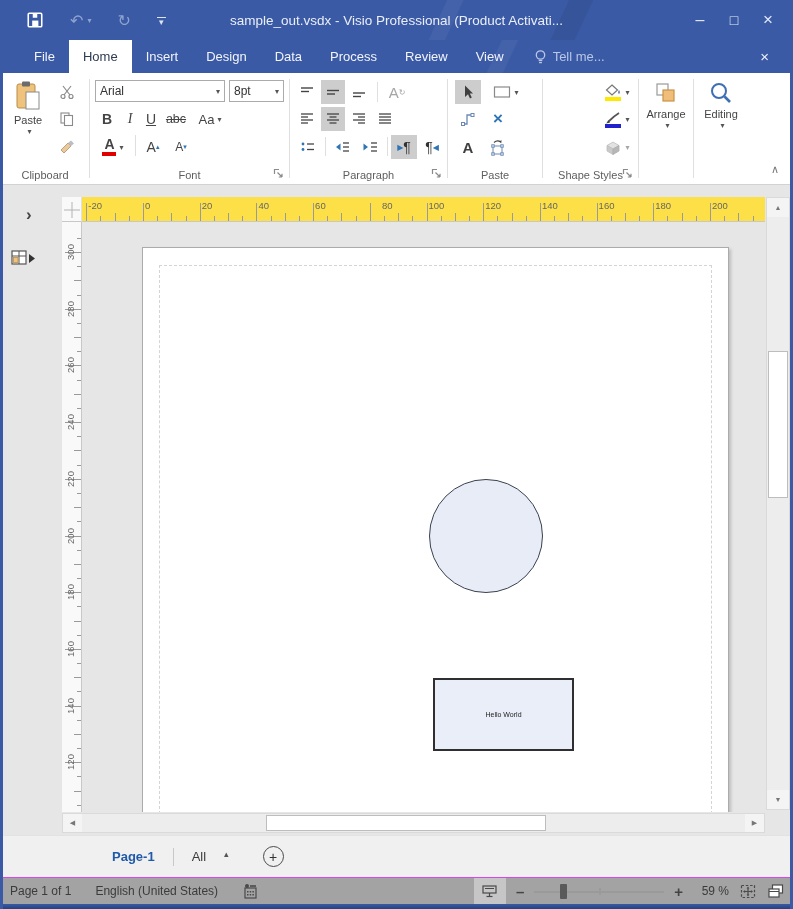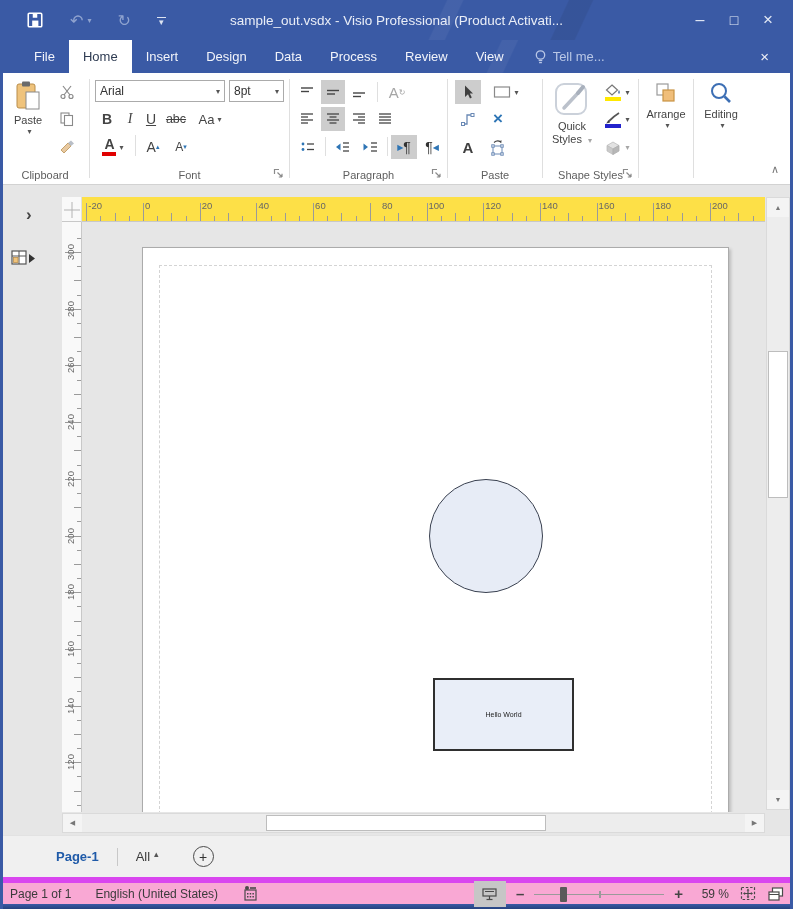--- a/index.html
+++ b/index.html
@@ -62,29 +62,29 @@
   .lstrip-exp{position:absolute;left:26px;top:20px;font-size:17px;font-weight:bold;color:#444}
   .lstrip-shapes{position:absolute;left:11px;top:64px}
 
   
   .vscroll{position:absolute;left:766px;top:12px;width:24px;height:613px;background:#EDEDED;border:1px solid #DADADA}
   .hscroll{position:absolute;left:62px;top:628px;width:703px;height:20px;background:#EDEDED;border:1px solid #DADADA}
   .sarrow{position:absolute;background:#F4F4F4;display:flex;align-items:center;justify-content:center;font-size:7px;color:#777}
   .sthumb{position:absolute;background:#FFFFFF;border:1px solid #BDBDBD}
 
   
-  .pagetabs{height:42px;background:#F0F0F0;display:flex;align-items:center;padding-left:56px;border-top:1px solid #E2E2E2}
+  .pagetabs{height:42px;background:#F0F0F0;display:flex;align-items:center;padding-left:112px;border-top:1px solid #E2E2E2}
   .ptab-active{font-size:13px;font-weight:bold;color:#1F5AA8}
   .ptab-div{width:1px;height:18px;background:#C8C8C8;margin:0 18px}
-  .ptab-all{font-size:13px;color:#3B3B3B;display:flex;gap:4px}
+  .ptab-all{font-size:13px;color:#3B3B3B;display:flex;gap:18px}
   .ptab-all .caret{font-size:9px;color:#555}
   .ptab-add{margin-left:34px;width:21px;height:21px;border:1.4px solid #4A4A4A;border-radius:50%;display:flex;align-items:center;justify-content:center;font-size:14px;color:#333;line-height:1}
 
   
-  .statusbar{height:27px;background:#f9a8d4;border-top:6px solid #d946ef;display:flex;align-items:center;font-size:12px;color:#3B3B3B}
+  .statusbar{height:27px;background:#a3a3a3;border-top:1px solid #d946ef;display:flex;align-items:center;font-size:12px;color:#3B3B3B}
   .st-left{display:flex;align-items:center;gap:24px;padding-left:10px}
   .st-right{margin-left:auto;display:flex;align-items:center;gap:10px;padding-right:8px}
   .present-btn{width:32px;height:26px;background:#C6C6C6;display:flex;align-items:center;justify-content:center}
   .zslider{position:relative;width:130px;height:16px}
   .zslider .track{position:absolute;left:0;right:0;top:8px;height:1.5px;background:#9A9A9A}
   .zslider .notch{position:absolute;left:50%;top:5px;width:1.5px;height:7px;background:#9A9A9A}
   .zslider .thumb{position:absolute;left:26px;top:1px;width:7px;height:15px;background:#5A5A5A;border-radius:1px}
   .zbtn{font-size:15px;font-weight:bold;color:#444}
   .bottomstrip{height:5px;background:#2B4D94;background-image:linear-gradient(to bottom,#3A5AA5,#24427f)}
   .ic{display:inline-flex;align-items:center;justify-content:center}
@@ -366,29 +366,20 @@
             <rect x="11.8" y="13.8" width="2.4" height="2.4" fill="#fff" stroke="#6A89B5" stroke-width="1"></rect>
             <path d="M5 3.5 Q8 0.8 11.5 2.6" fill="none" stroke="#444" stroke-width="1.1"></path>
             <polygon points="12.6,1.2 12.2,4.2 9.8,2.6" fill="#444"></polygon>
           </svg>
       </div>
       <div class="glabel">Paste</div>
     </div>
     <div class="rsep" style="left:542px"></div>
 
     <div class="rgroup" style="left:544px;width:93px">
-      <div class="bigbtn grayed" style="left:2px;top:7px;width:52px">
-        <svg width="40" height="38" viewBox="0 0 40 38">
-            <rect x="4" y="4" width="30" height="30" rx="8" fill="none" stroke="#CBD1DA" stroke-width="2"></rect>
-            <path d="M12 28 L26 13" stroke="#BBC1CB" stroke-width="3.5" stroke-linecap="round"></path>
-            <path d="M26 13 L31 7" stroke="#A8B0BC" stroke-width="4" stroke-linecap="round"></path>
-          </svg>
-        <span class="bl grayed">Quick</span>
-        <span class="bl grayed" style="margin-top:0"><span>Styles</span> <span class="dd grayed">▾</span></span>
-      </div>
       <div class="rbtn" style="left:56px;top:7px;width:34px">
         <span style="display:inline-flex;flex-direction:column;align-items:center">
           <svg width="18" height="13" viewBox="0 0 18 13">
               <polygon points="8,1 13.5,6 8,11 2.5,6" fill="#fff" stroke="#777" stroke-width="1.2"></polygon>
               <path d="M15 6 q2 2.6 0 4 q-2 -1.4 0 -4" fill="#6A89B5"></path>
             </svg>
           <i style="width:16px;height:4px;background:#FFE800"></i>
         </span>
         <span class="dd">▾</span>
       </div>

